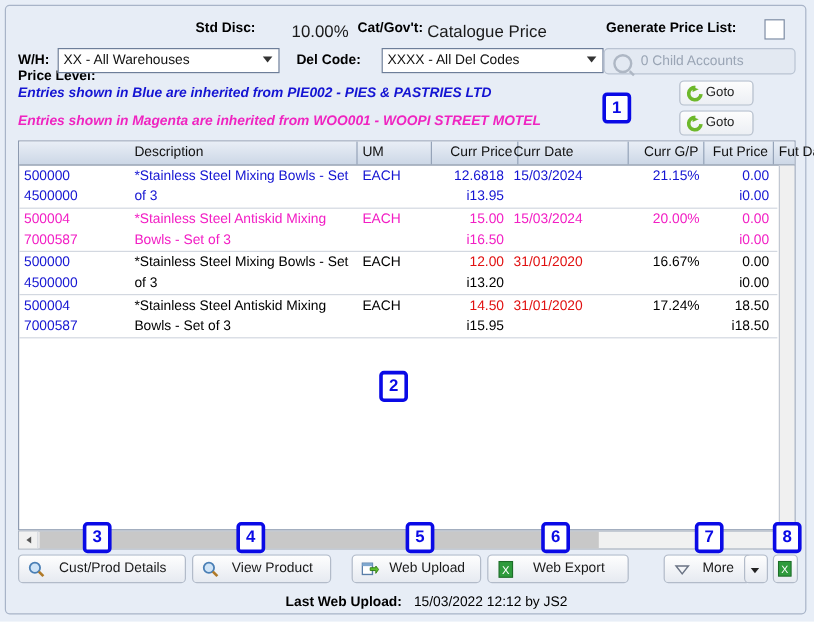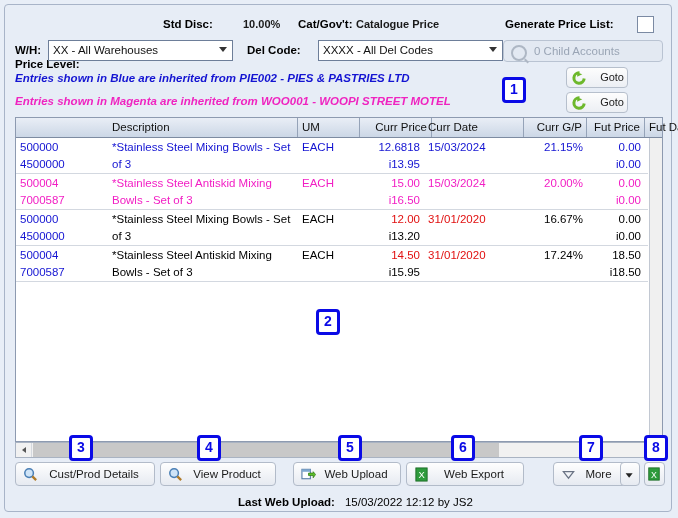--- a/index.html
+++ b/index.html
@@ -10,21 +10,21 @@
     font-size:11px;color:#000;
   }
   .app{
     position:absolute;left:4px;top:4px;width:668px;height:508px;
     background:#e7edf6;border:1px solid #a8b4c8;border-radius:4px;
     box-sizing:border-box;
   }
   
   .hdr-row1{position:absolute;left:10px;top:11px;height:18px;width:648px;}
   .lbl{font-weight:bold;font-size:11.5px;color:#000;}
-  .val{font-size:11px;color:#1a1a1a;font-weight:bold;}
+  .val{font-size:14px;color:#1a1a1a;}
   .f-pricelevel-lbl{position:absolute;left:0;top:2px;margin-top:40px;}
   .f-stddisc-lbl{position:absolute;left:148px;top:2px;}
   .f-stddisc-val{position:absolute;left:228px;top:2px;}
   .f-catgov-lbl{position:absolute;left:283px;top:2px;}
   .f-catgov-val{position:absolute;left:341px;top:2px;}
   .f-gpl-lbl{position:absolute;left:490px;top:2px;}
   .gpl-check{
     position:absolute;left:622px;top:0px;width:17px;height:17px;
     background:#fff;border:1px solid #7b8aa3;box-sizing:border-box;
   }
@@ -62,21 +62,21 @@
 
   
   .legend{position:absolute;left:10px;font-style:italic;font-weight:bold;font-size:11.5px;}
   .legend-blue{top:67px;color:#1414d2;}
   .legend-mag{top:90px;color:#ef24c0;}
 
   .goto-btn{
     position:absolute;left:561px;width:62px;height:21px;
     background:linear-gradient(#fdfdfd,#eceff4);
     border:1px solid #b6bfcc;border-radius:4px;box-sizing:border-box;
-    font-size:11px;color:#222;line-height:19px;text-align:right;padding-right:3px;
+    font-size:11px;color:#222;line-height:19px;text-align:right;padding-right:15px;
   }
   .goto1{top:62px;}
   .goto2{top:87px;}
   .goto-ico{position:absolute;left:5px;top:3px;width:15px;height:15px;}
 
   
   .badge{
     position:absolute;background:#fff;border:3px solid #0a0ae6;border-radius:4px;
     color:#0a0ae6;font-weight:bold;font-size:14px;text-align:center;
     box-sizing:border-box;line-height:18px;width:24px;height:26px;

